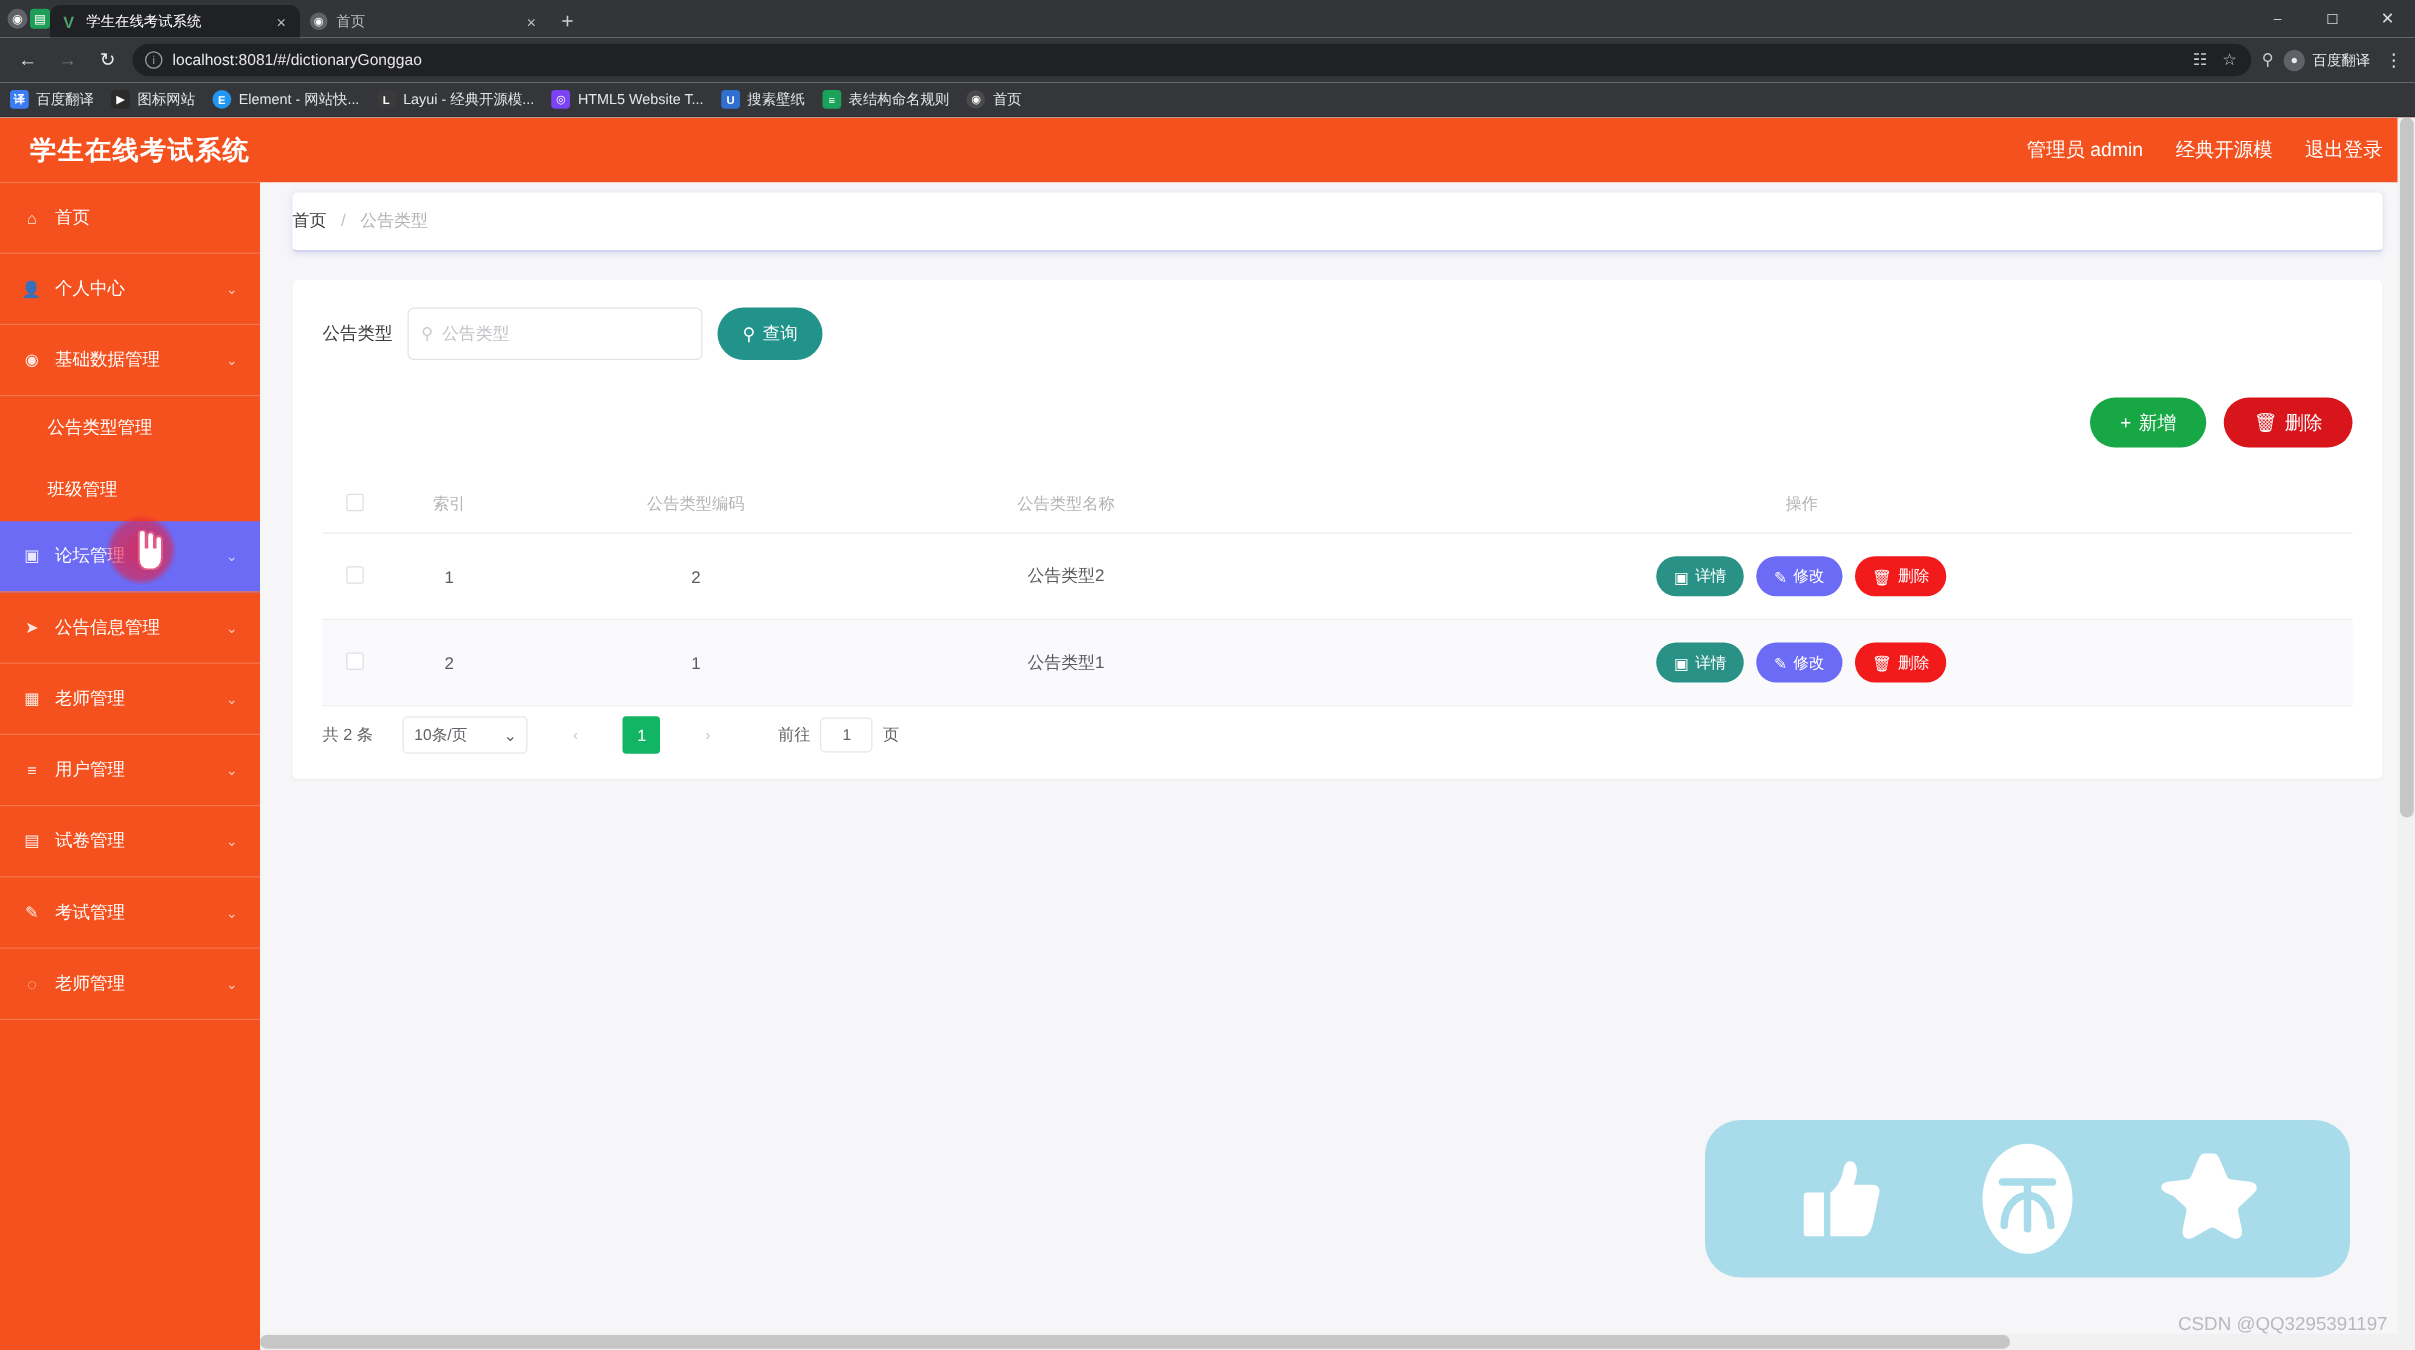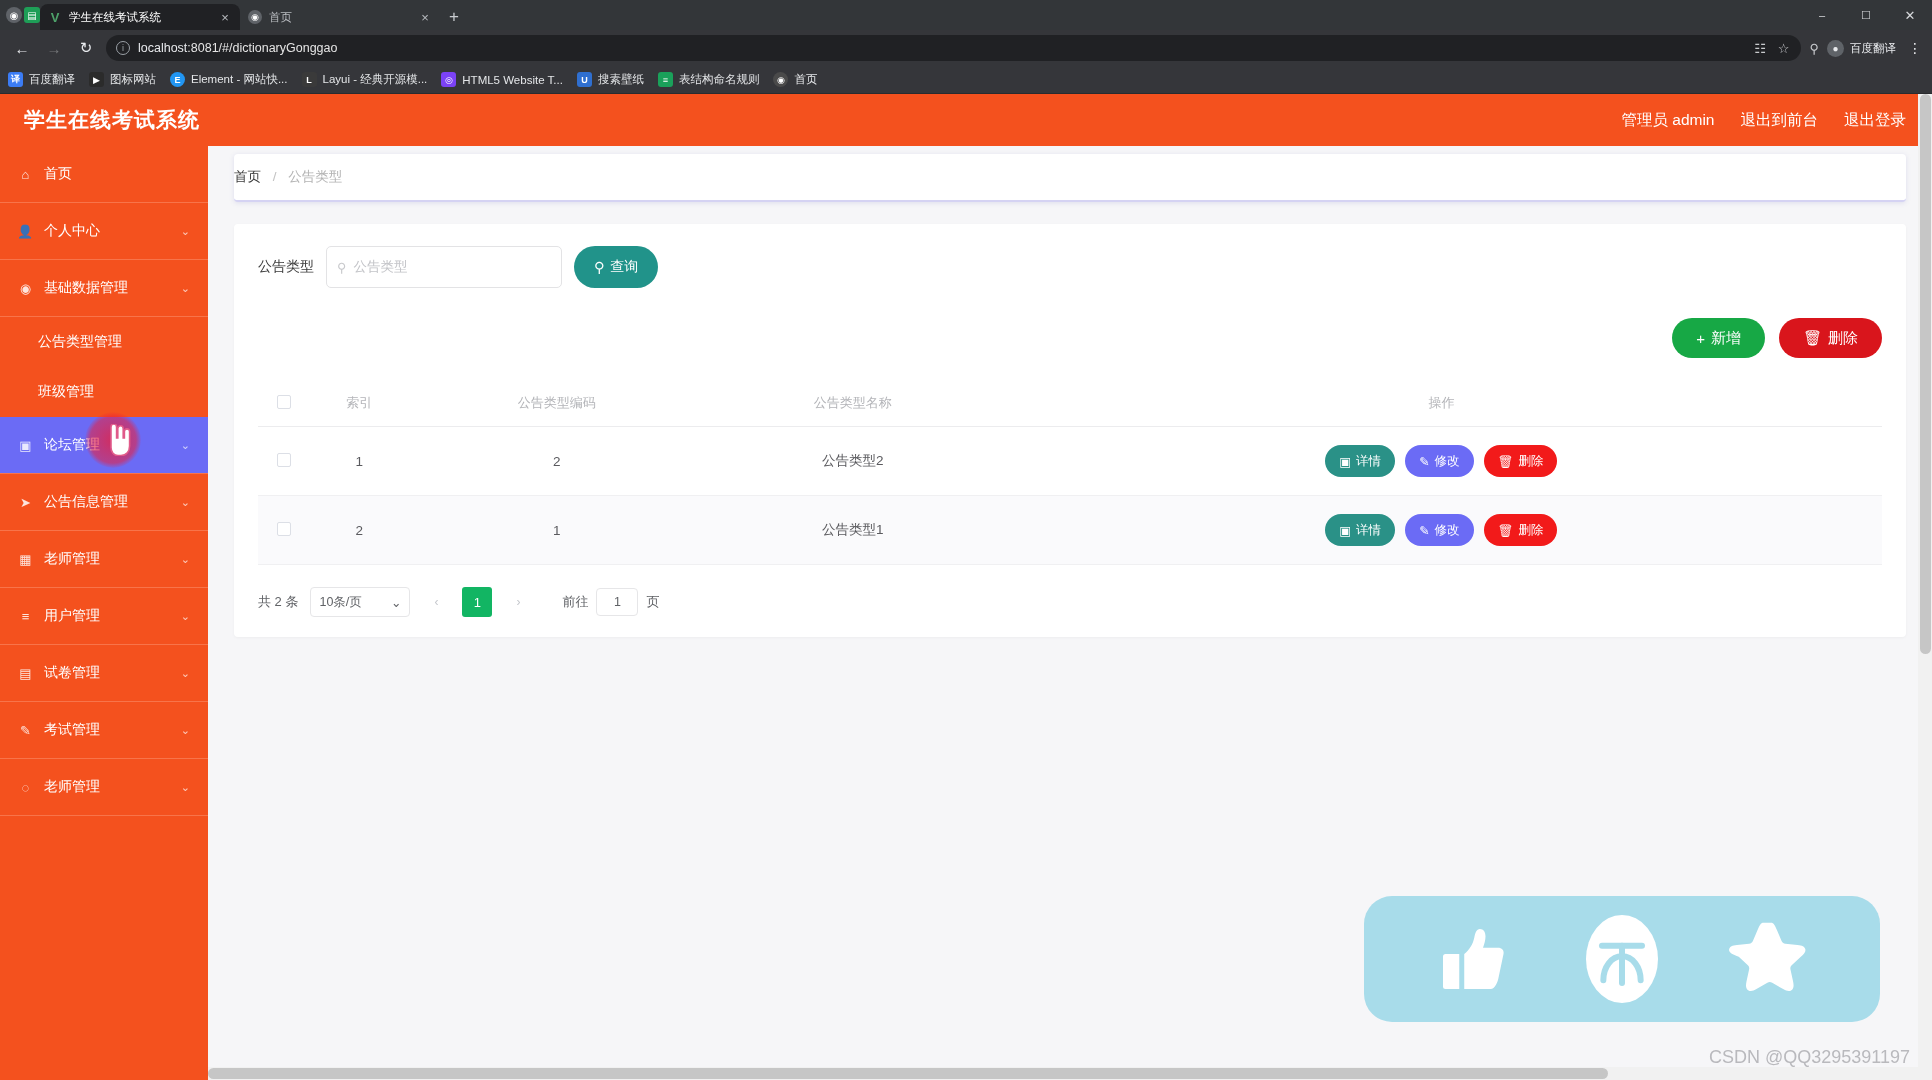--- a/index.html
+++ b/index.html
@@ -141,21 +141,21 @@
   tbody td { font-size: 13.5px; color: #5a5a5e; padding: 18px 0; border-bottom: 1px solid #f0f0f2; text-align: center; }
   tbody tr.alt td { background: #fafafc; }
   .col-check { width: 52px; }
   .cb { width: 14px; height: 14px; border: 1px solid #dcdfe6; border-radius: 2px; display: inline-block; background: #fff; }
   .row-btns { display: flex; gap: 10px; justify-content: center; }
   .btn-sm { height: 32px; padding: 0 14px; font-size: 12.5px; border-radius: 17px; gap: 5px; }
   .btn-detail { background: #2a9187; }
   .btn-edit { background: #6b6bf5; }
   .btn-delrow { background: #f21a1a; }
 
-  .pager { display: flex; align-items: center; gap: 12px; margin-top: 22px; font-size: 13px; color: #606266; }
+  .pager { display: flex; align-items: center; gap: 24px; margin-top: 8px; font-size: 13px; color: #606266; }
   .pg-total { color: #606266; }
   .pg-select { width: 100px; height: 30px; border: 1px solid #e6e6e8; border-radius: 4px;
                display: flex; align-items: center; justify-content: space-between;
                padding: 0 8px; font-size: 12.5px; color: #606266; background: #fff; }
   .pg-arrow { width: 28px; height: 28px; display: flex; align-items: center; justify-content: center;
               color: #c5c7cc; font-size: 12px; background: #fff; border-radius: 3px;}
   .pg-num { width: 30px; height: 30px; background: #12b563; color: #fff; border-radius: 3px;
             display: flex; align-items: center; justify-content: center; font-size: 13px; }
   .pg-jump { display: flex; align-items: center; gap: 8px; margin-left: 18px; color: #606266; }
   .pg-jump-input { width: 42px; height: 28px; border: 1px solid #e6e6e8; border-radius: 4px;
@@ -164,21 +164,21 @@
 
   
   .float-pill {
     position: absolute; right: 52px; bottom: 58px;
     width: 516px; height: 126px; background: #a8dcea; border-radius: 28px;
     display: flex; align-items: center; justify-content: space-around; padding: 0 34px;
   }
   .fp-item { width: 92px; height: 92px; display: flex; align-items: center; justify-content: center; }
   .watermark {
     position: absolute; right: 22px; bottom: 12px; color: #b9b9bd;
-    font-size: 18px; font-family: "Liberation Sans", sans-serif; margin-left: 28px;
+    font-size: 15px; font-family: "Liberation Sans", sans-serif; margin-left: 28px;
   }
 
   
   .cursor-halo {
     position: absolute; width: 56px; height: 56px; border-radius: 50%;
     background: radial-gradient(circle, rgba(237,28,56,.78) 0%, rgba(237,28,56,.55) 58%, rgba(237,28,56,0) 72%);
     pointer-events: none; z-index: 30;
   }
   .cursor-hand { position: absolute; z-index: 31; pointer-events: none; }
 
@@ -274,21 +274,21 @@
         <span>首页</span>
       </div>
   </div>
 
   <div class="viewport">
 
     <div class="app-header">
       <div class="app-logo">学生在线考试系统</div>
       <div class="app-nav">
         <a href="#">管理员 admin</a>
-        <a href="#">退出到前台</a>
+        <a href="#">经典开源模</a>
         <a href="#">退出登录</a>
       </div>
     </div>
 
     <div class="body-row">
 
       <div class="sidebar">
         <div class="menu-item">
           <span class="mi-ico">⌂</span>
           <span>首页</span>

